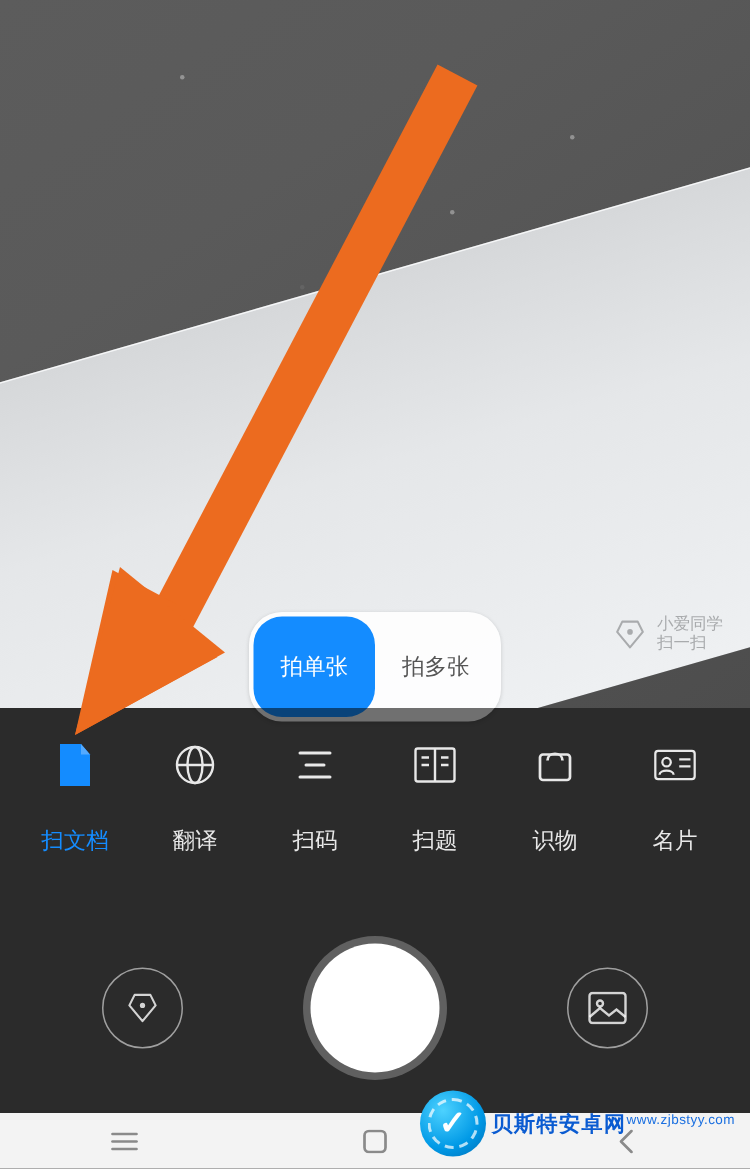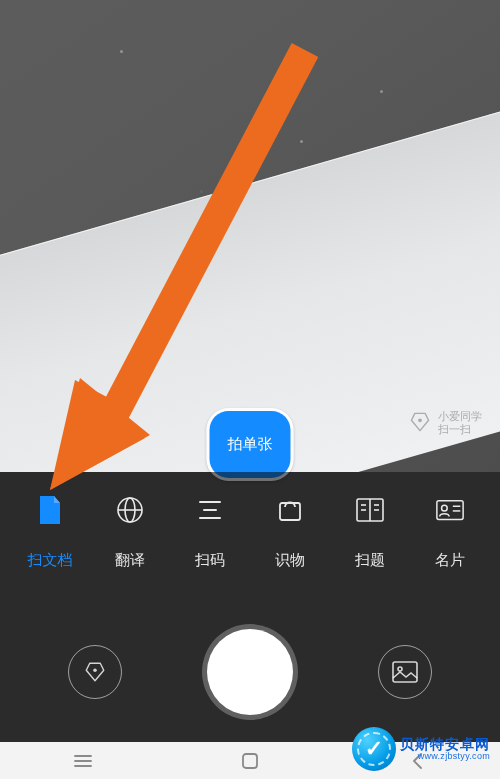--- a/index.html
+++ b/index.html
@@ -31,21 +31,21 @@
       box-shadow: 0 1px 3px rgba(0,0,0,.15);
     }
     .segment {
       padding: 24px 18px; border-radius: 19px; font-size: 15px; color: #555;
       display: flex; align-items: center; justify-content: center; white-space: nowrap;
     }
     .segment.active { background: #148cff; color: #fff; }
 
     
     .xiaoai {
-      position: absolute; right: 18px; top: 410px; display: flex; align-items: flex-start; gap: 4px;
+      position: absolute; right: 18px; top: 410px; display: flex; align-items: flex-end; gap: 4px;
       color: #a9abad; font-size: 11px; line-height: 1.15;
     }
     .xiaoai-icon { width: 28px; height: 24px; }
 
     
     .mode-strip {
       position: absolute; top: 472px; left: 0; right: 0; height: 130px;
       background: rgba(0,0,0,0.52);
       display: flex; justify-content: space-between; align-items: center;
       padding: 0 10px 10px 10px;
@@ -89,39 +89,40 @@
       background: rgba(255,255,255,.0); padding: 2px 4px;
     }
     .wm-circle {
       width: 44px; height: 44px; border-radius: 50%;
       background: radial-gradient(circle at 35% 30%, #4dd2ff, #0099e6 60%, #006bb3);
       display: flex; align-items: center; justify-content: center;
       position: relative;
     }
     .wm-ring { position:absolute; inset:5px; border:2px dashed rgba(255,255,255,.7); border-radius:50%; }
     .wm-check { color:#fff; font-size:22px; font-weight:bold; }
-    .wm-text { display:flex; flex-direction:column; line-height:1.05; }
+    .wm-text { display:flex; flex-direction:row; line-height:1.05; }
     .wm-text .cn { font-size:14px; font-weight:600; color:#0a5bd1; letter-spacing:1px; }
     .wm-text .en { font-size:9px; color:#1a6fe0; letter-spacing:.3px;text-align:right; }
   </style>
 </head>
 <body>
 
 <div class="screen">
 
   <div class="viewfinder">
     <div class="surface-light"></div>
     <span class="speck" style="top:50px;left:120px"></span>
     <span class="speck" style="top:140px;left:300px"></span>
     <span class="speck" style="top:90px;left:380px"></span>
     <span class="speck" style="top:190px;left:200px;opacity:.2"></span>
   </div>
 
   <div class="segment-wrap">
     <div class="segment active">拍单张</div>
+    <div class="segment">拍多张</div>
   </div>
 
   <div class="xiaoai">
     <svg class="xiaoai-icon" viewBox="0 0 32 28">
       <path d="M10 4 L22 4 L26 12 L16 24 L6 12 Z" fill="none" stroke="#a9abad" stroke-width="1.6" stroke-linejoin="round"></path>
       <circle cx="16" cy="12" r="2.2" fill="#a9abad"></circle>
     </svg>
     <div>
       <div>小爱同学</div>
       <div>扫一扫</div>
@@ -157,40 +158,40 @@
           <line x1="4" y1="6" x2="24" y2="6"></line>
             <line x1="4" y1="22" x2="24" y2="22"></line>
             <line x1="8" y1="14" x2="20" y2="14"></line>
         </svg>
       </span>
       <span>扫码</span>
     </div>
 
     <div class="mode">
       <span class="mode-icon">
-        <svg width="28" height="28" viewBox="0 0 28 28" fill="none" stroke="#e8e8e8" stroke-width="1.8">
-          <rect x="4" y="7" width="20" height="17" rx="2"></rect>
-            <path d="M9 11 C9 5 19 5 19 11"></path>
-        </svg>
-      </span>
-      <span>识物</span>
-    </div>
-
-    <div class="mode">
-      <span class="mode-icon">
         <svg width="30" height="28" viewBox="0 0 30 28" fill="none" stroke="#e8e8e8" stroke-width="1.6">
           <rect x="2" y="3" width="26" height="22" rx="1.5"></rect>
             <line x1="15" y1="3" x2="15" y2="25"></line>
           <line x1="6" y1="9" x2="11" y2="9"></line>
             <line x1="6" y1="14" x2="11" y2="14"></line>
           <line x1="19" y1="9" x2="24" y2="9"></line>
             <line x1="19" y1="14" x2="24" y2="14"></line>
         </svg>
       </span>
       <span>扫题</span>
+    </div>
+
+    <div class="mode">
+      <span class="mode-icon">
+        <svg width="28" height="28" viewBox="0 0 28 28" fill="none" stroke="#e8e8e8" stroke-width="1.8">
+          <rect x="4" y="7" width="20" height="17" rx="2"></rect>
+            <path d="M9 11 C9 5 19 5 19 11"></path>
+        </svg>
+      </span>
+      <span>识物</span>
     </div>
 
     <div class="mode">
       <span class="mode-icon">
         <svg width="32" height="26" viewBox="0 0 32 26" fill="none" stroke="#e8e8e8" stroke-width="1.6">
           <rect x="2" y="3" width="28" height="20" rx="2"></rect>
             <circle cx="10" cy="11" r="3"></circle>
           <path d="M5 20 C5 16 15 16 15 20"></path>
             <line x1="19" y1="9" x2="27" y2="9"></line>
             <line x1="19" y1="14" x2="27" y2="14"></line>

